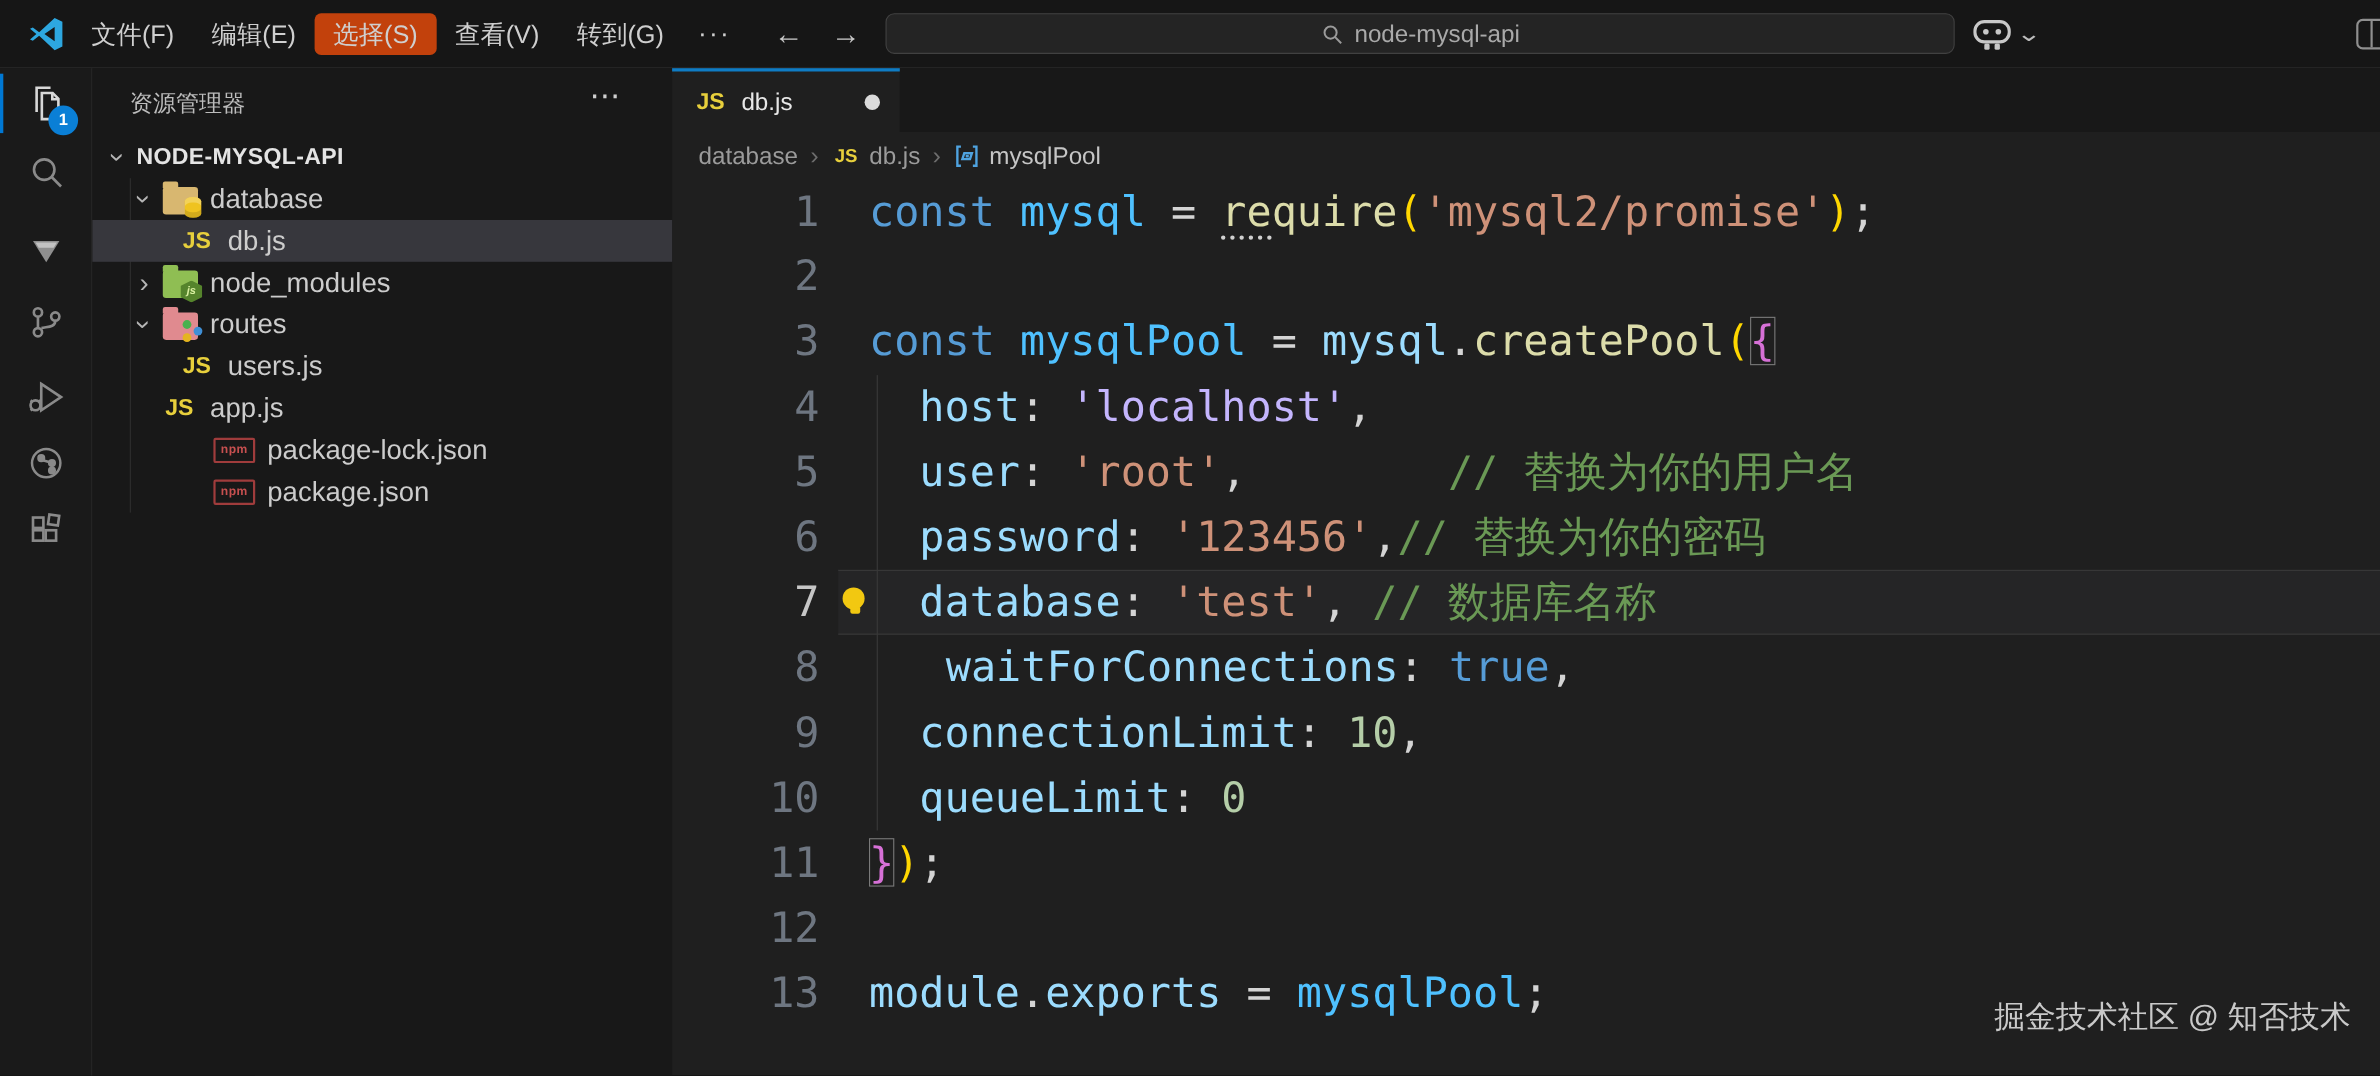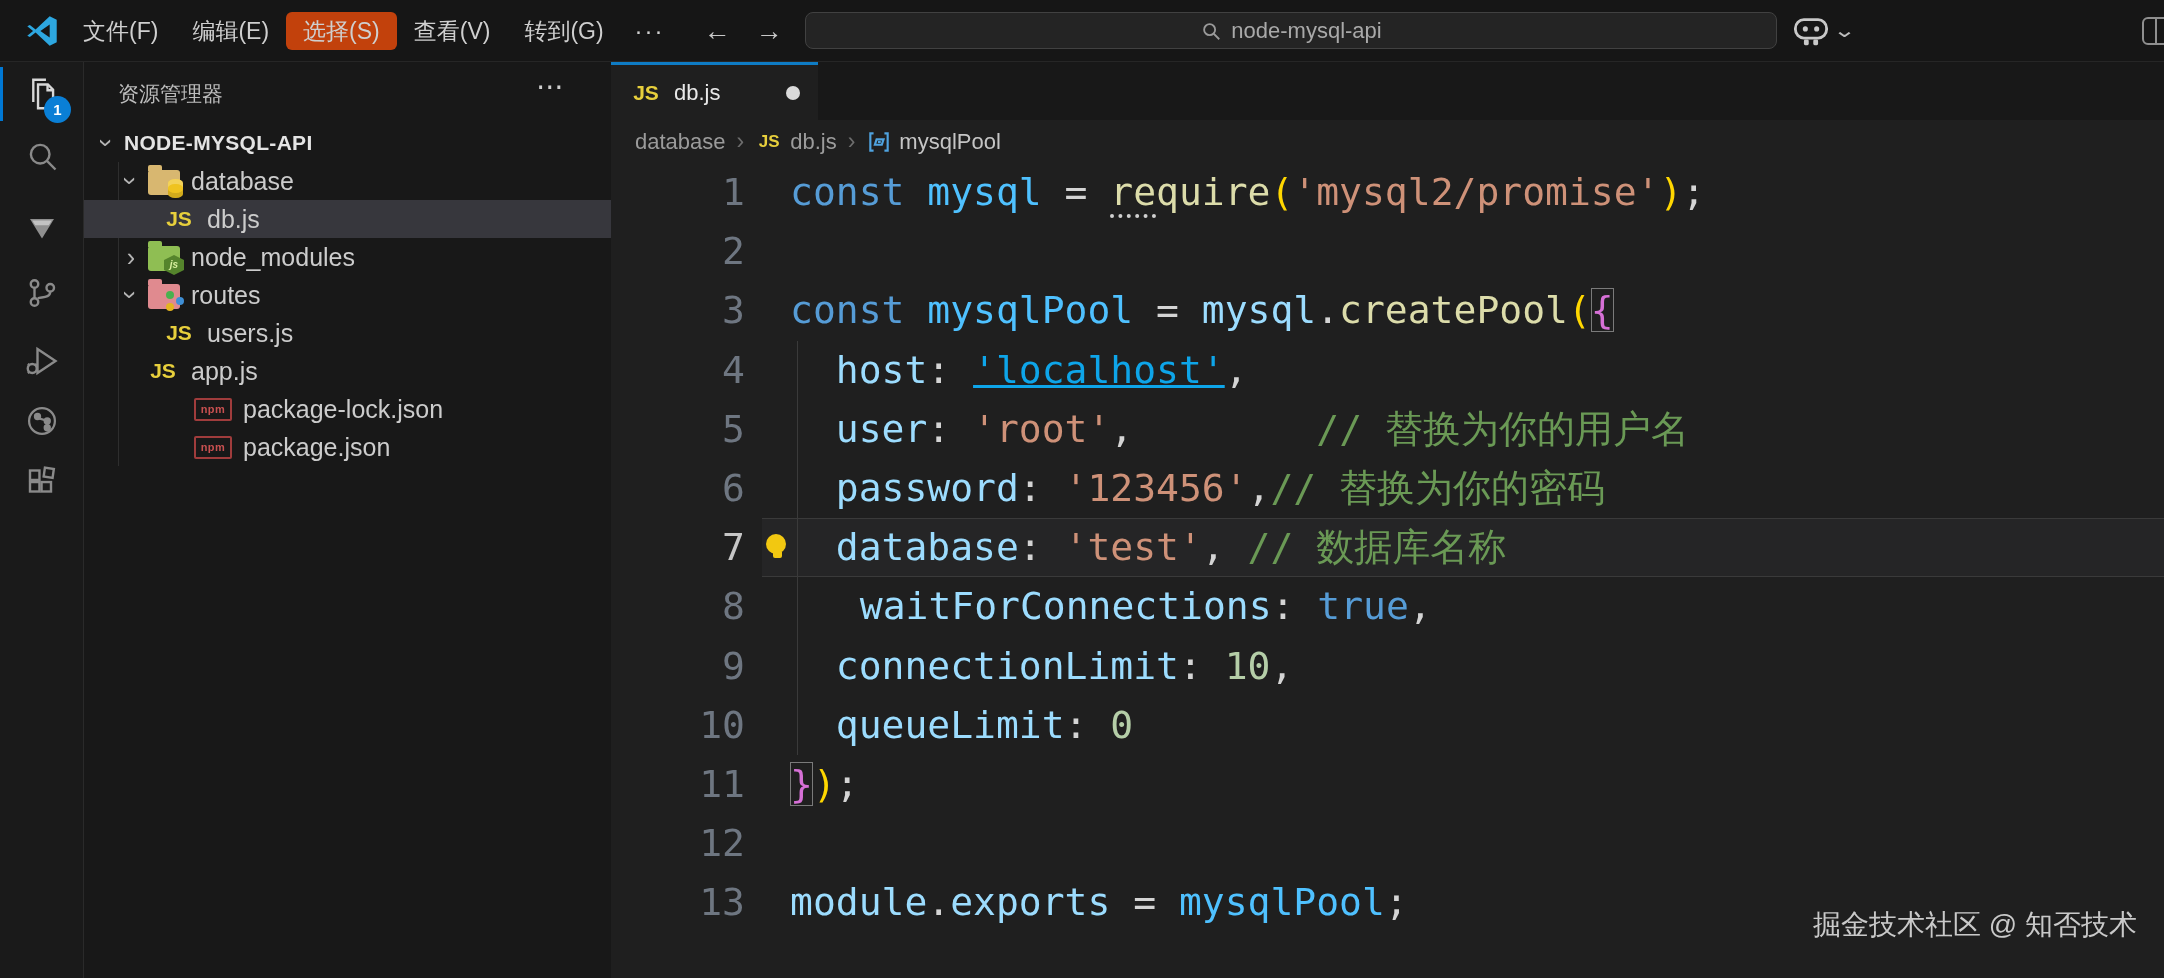--- a/index.html
+++ b/index.html
@@ -321,21 +321,21 @@
       <div class="code-line" style="top: 222.2px;">
         <span class="ln">2</span>
         <span class="code-text"></span>
       </div>
       <div class="code-line" style="top: 281.4px;">
         <span class="ln">3</span>
         <span class="code-text"><span style="color: rgb(86, 156, 214);">const</span><span style="color: rgb(212, 212, 212);"> </span><span style="color: rgb(79, 193, 255);">mysqlPool</span><span style="color: rgb(212, 212, 212);"> = </span><span style="color: rgb(156, 220, 254);">mysql</span><span style="color: rgb(212, 212, 212);">.</span><span style="color: rgb(220, 220, 170);">createPool</span><span style="color: rgb(255, 215, 0);">(</span><span class="tk-boxed" style="color: rgb(214, 112, 214);">{</span></span>
       </div>
       <div class="code-line" style="top: 340.6px;">
         <span class="ln">4</span>
-        <span class="code-text"><span style="color: rgb(212, 212, 212);">  </span><span style="color: rgb(156, 220, 254);">host</span><span style="color: rgb(212, 212, 212);">: </span><span style="color: #0ea5e9; text-decoration: underline;">'localhost'</span><span style="color: rgb(212, 212, 212);">,</span></span>
+        <span class="code-text"><span style="color: rgb(212, 212, 212);">  </span><span style="color: rgb(156, 220, 254);">host</span><span style="color: rgb(212, 212, 212);">: </span><span style="color: #c4b5fd;">'localhost'</span><span style="color: rgb(212, 212, 212);">,</span></span>
       </div>
       <div class="code-line" style="top: 399.8px;">
         <span class="ln">5</span>
         <span class="code-text"><span style="color: rgb(212, 212, 212);">  </span><span style="color: rgb(156, 220, 254);">user</span><span style="color: rgb(212, 212, 212);">: </span><span style="color: rgb(206, 145, 120);">'root'</span><span style="color: rgb(212, 212, 212);">,</span><span style="color: rgb(212, 212, 212);">        </span><span style="color: rgb(106, 153, 85);">// 替换为你的用户名</span></span>
       </div>
       <div class="code-line" style="top: 459px;">
         <span class="ln">6</span>
         <span class="code-text"><span style="color: rgb(212, 212, 212);">  </span><span style="color: rgb(156, 220, 254);">password</span><span style="color: rgb(212, 212, 212);">: </span><span style="color: rgb(206, 145, 120);">'123456'</span><span style="color: rgb(212, 212, 212);">,</span><span style="color: rgb(106, 153, 85);">// 替换为你的密码</span></span>
       </div>
       <div class="code-line" style="top: 518.2px;">

